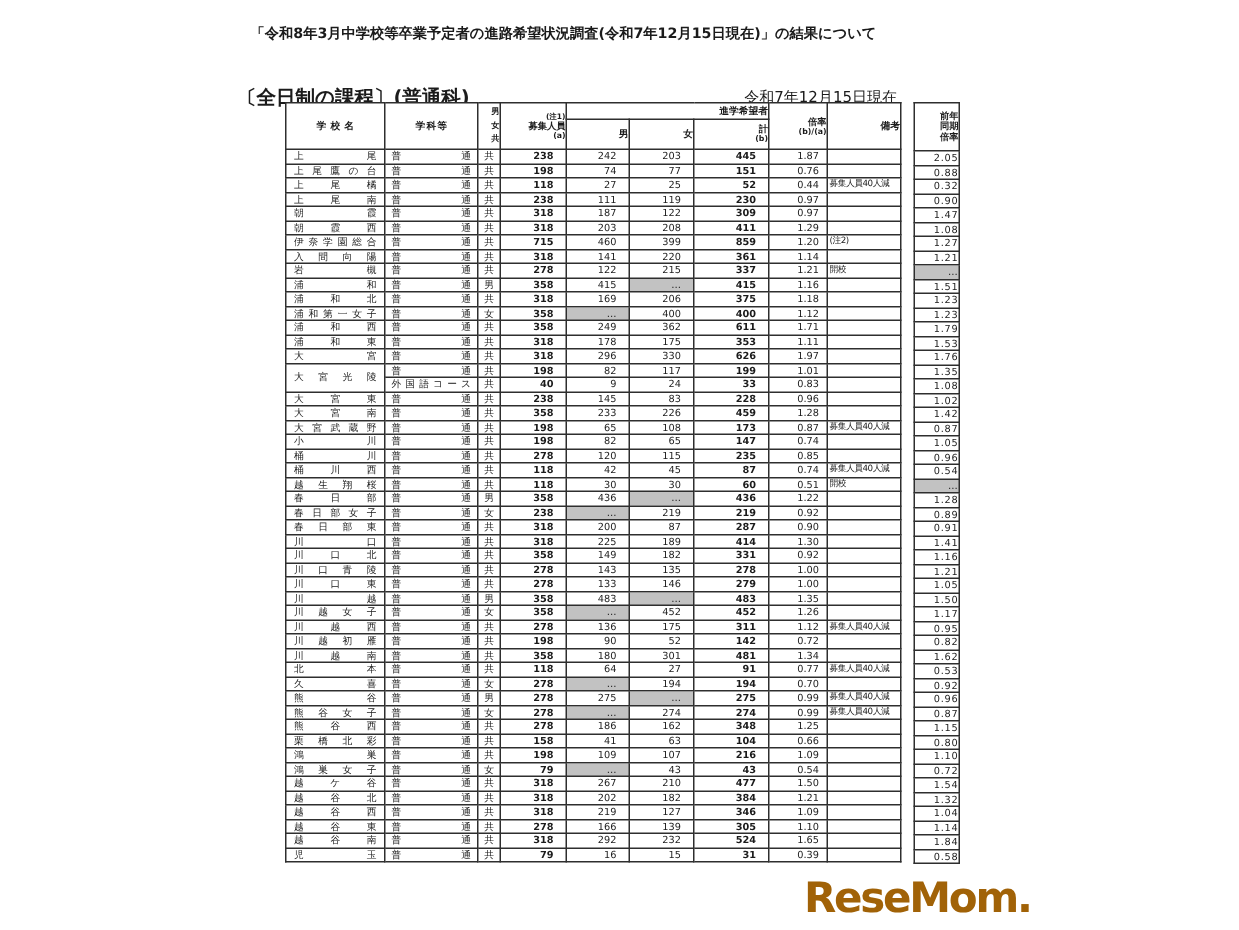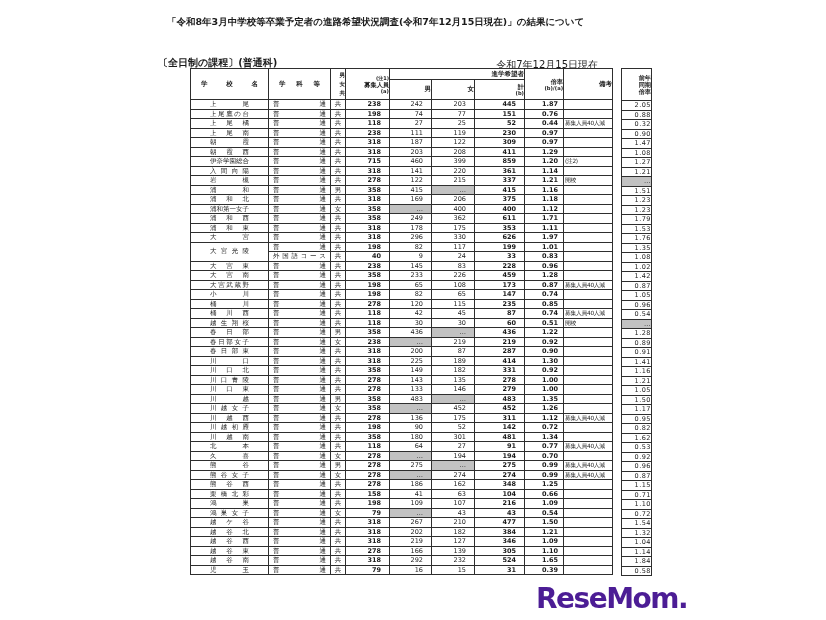--- a/index.html
+++ b/index.html
@@ -14,21 +14,21 @@
   .suptitle{
     position:absolute;left:167px;top:16px;
     font-size:9.5px;font-weight:bold;letter-spacing:0px;white-space:nowrap;
   }
   .main-title{
     position:absolute;left:157px;top:33px;
     font-size:13.5px;font-weight:bold;letter-spacing:0.5px;white-space:nowrap;
   }
   .subtitle{
     position:absolute;left:158px;top:56px;
-    font-size:10px;font-weight:bold;white-space:nowrap;text-align:center;
+    font-size:13px;font-weight:bold;white-space:nowrap;text-align:center;
   }
   .as-of-date{
     position:absolute;right:228px;top:58px;
     font-size:10px;font-weight:normal;white-space:nowrap;
   }
   .tables{
     position:absolute;left:190px;top:68px;
     display:flex;align-items:flex-start;gap:8px;
   }
   table{border-collapse:collapse;table-layout:fixed;background:#fff;}
@@ -40,35 +40,35 @@
     font-weight:normal;
   }
   thead th{font-weight:bold;text-align:right;vertical-align:middle;}
   .h-top{height:11px;font-size:6.2px;}
   .h-sub{height:20px;font-size:6.2px;}
   .h-3line{font-size:5.8px;line-height:7px;}
   .h-note{font-size:5px;line-height:6px;display:block;}
   .h-unit{font-size:5.2px;line-height:6px;display:block;}
   .h-main{font-size:6.2px;line-height:7px;display:block;}
   .h-gender span{display:block;font-size:5.5px;line-height:9px;}
-  .c-name{text-align:justify;text-align-last:justify;padding:0 19px;}
+  .c-name{text-align:justify;text-align-last:justify;padding:0 5px;}
   .c-dept{text-align:justify;text-align-last:justify;padding:0 4px;}
   .c-sex{text-align:center;}
   .c-num{text-align:right;padding-right:8px;}
   .c-cap{font-weight:bold;}
   .c-tot{font-weight:bold;}
-  .c-ratio{font-weight:bold;padding-right:5px;margin-top:28px;}
+  .c-ratio{font-weight:normal;padding-right:5px;margin-top:28px;}
   .c-note{font-size:5.8px;letter-spacing:-0.3px;padding:0 1px;text-align:left;}
   .c-prev{text-align:right;letter-spacing:0.5px;}
   .grey{background:#c2c2c2;}
-  .hdr-just{text-align:justify;text-align-last:justify;padding:0 10px;}
+  .hdr-just{text-align:justify;text-align-last:justify;padding:0 20px;}
   .watermark{
     position:absolute;left:536px;top:582px;
     font-size:28px;font-weight:800;letter-spacing:-1.5px;
-    color:#4c1d95;white-space:nowrap;z-index:5;
+    color:#a16207;white-space:nowrap;z-index:5;
   }
 </style>
 </head>
 <body>
 
 <div class="page">
 
   <div class="suptitle">「令和8年3月中学校等卒業予定者の進路希望状況調査(令和7年12月15日現在)」の結果について</div>
   <div class="subtitle">〔全日制の課程〕(普通科)</div>
   <div class="as-of-date">令和7年12月15日現在</div>
@@ -801,21 +801,21 @@
           <tr>
             <td class="c-prev">0.96</td>
           </tr>
           <tr>
             <td class="c-prev">0.87</td>
           </tr>
           <tr>
             <td class="c-prev">1.15</td>
           </tr>
           <tr>
-            <td class="c-prev">0.71</td>
+            <td class="c-prev">0.80</td>
           </tr>
           <tr>
             <td class="c-prev">1.10</td>
           </tr>
           <tr>
             <td class="c-prev">0.72</td>
           </tr>
           <tr>
             <td class="c-prev">1.54</td>
           </tr>

